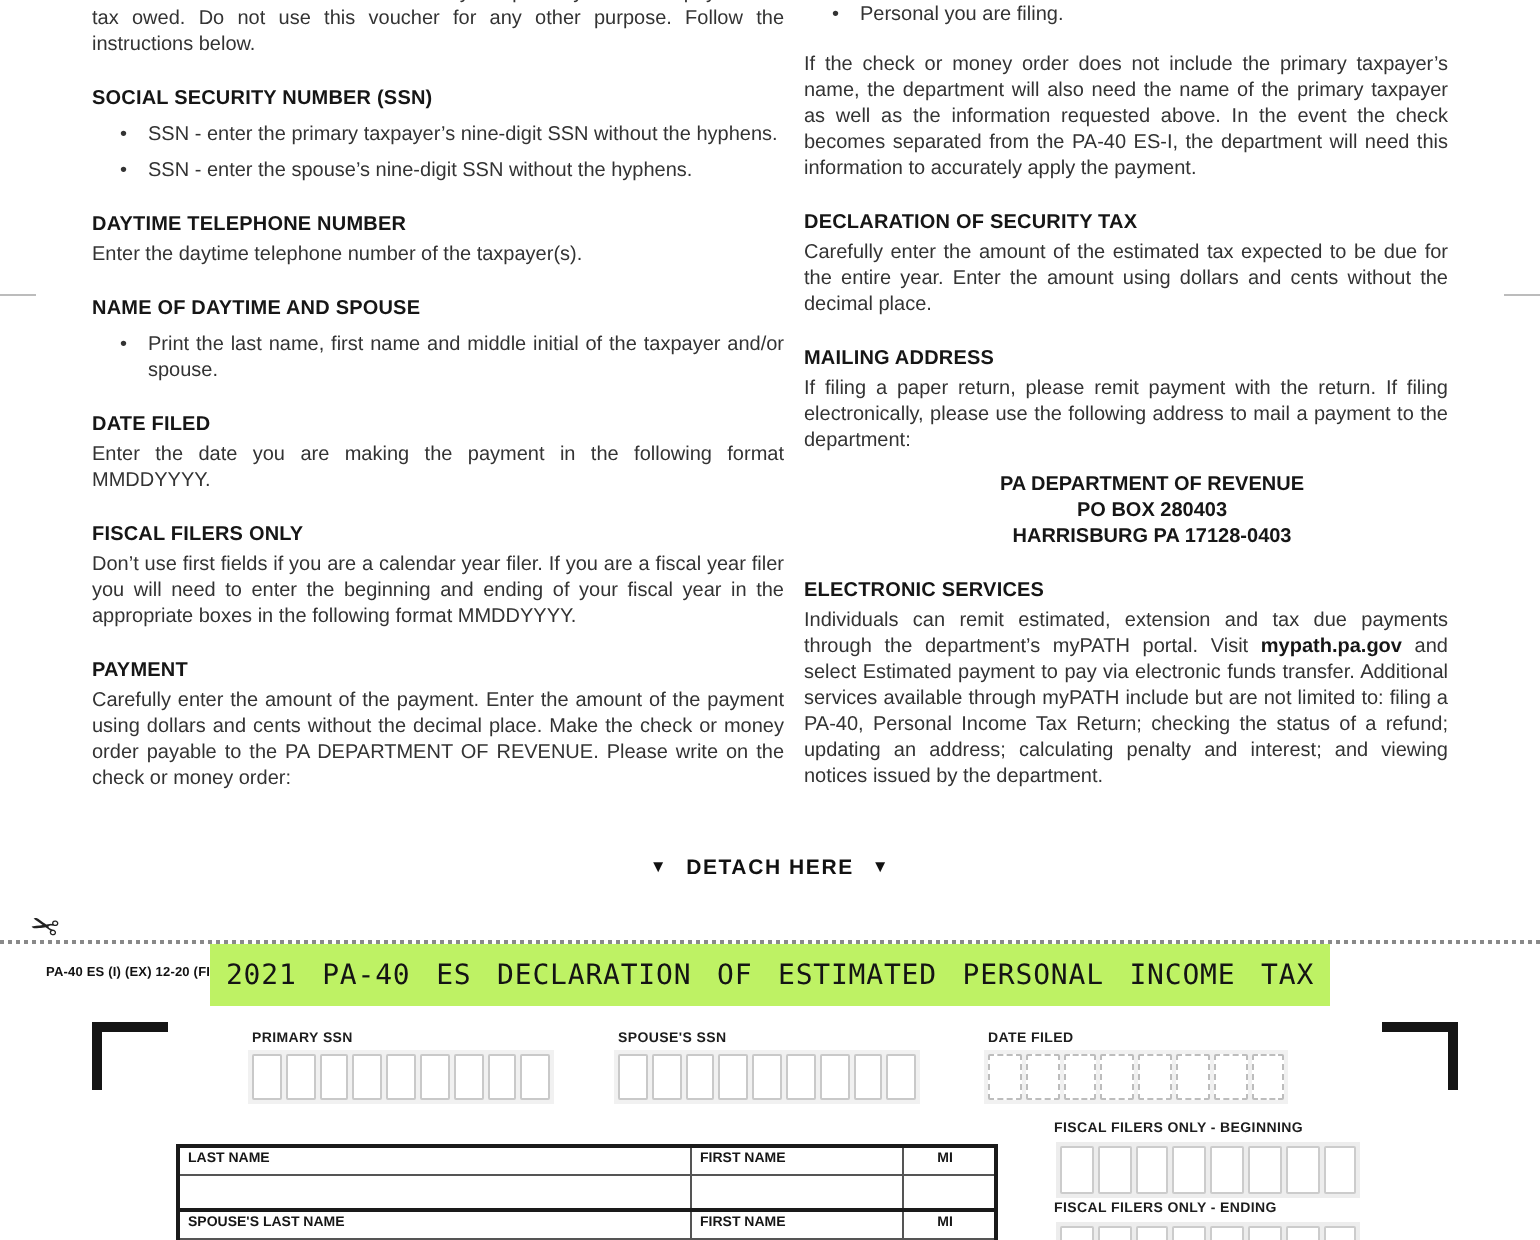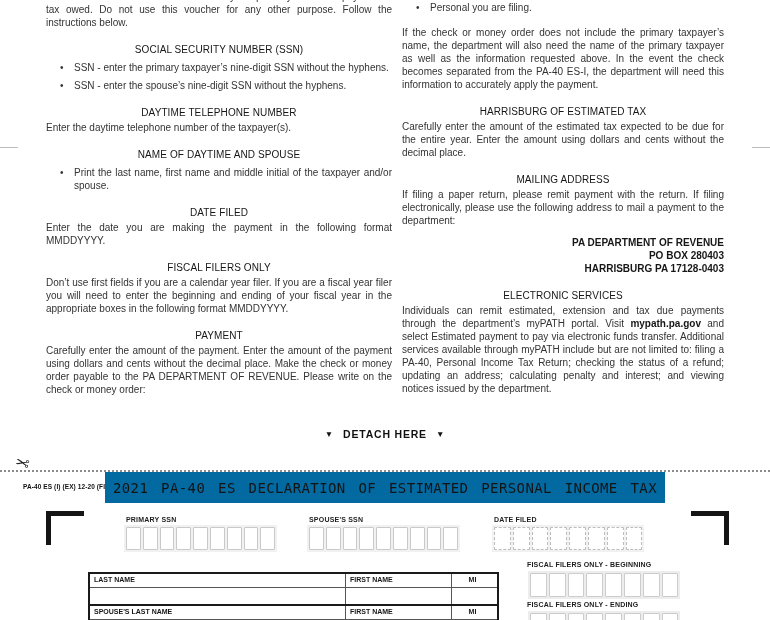--- a/index.html
+++ b/index.html
@@ -4,41 +4,41 @@
 <style>
   html,body { margin:0; padding:0; background:#fff; }
   .page {
     position:relative; width:770px; height:620px; overflow:hidden;
     background:#fff; font-family:"Liberation Sans", sans-serif; color:#333;
   }
   
   .col { position:absolute; font-size:10px; line-height:13px; text-align:justify; }
   .col-left  { left:46px;  top:-10px; width:346px; }
   .col-right { left:402px; top:1px;   width:322px; }
-  .h { font-weight:normal; color:#161616; margin:14px 0 2px 0; text-align:center; letter-spacing:0.1px; }
+  .h { font-weight:bold; color:#161616; margin:14px 0 2px 0; text-align:left; letter-spacing:0.1px; }
   .p { margin:0; }
   .li { display:flex; padding-left:14px; margin:5px 0; }
   .li .b { flex:0 0 14px; }
   .li .t { flex:1; text-align:justify; }
-  .addr { font-weight:bold; color:#161616; padding-left:26px; margin-top:9px; line-height:13px; text-align:right; }
+  .addr { font-weight:bold; color:#161616; padding-left:26px; margin-top:9px; line-height:13px; text-align:center; }
   .bold { font-weight:bold; color:#161616; }
   
   .fold { position:absolute; top:147px; width:18px; height:0; border-top:1px solid #bcbcbc; }
   .fold-l { left:0; } .fold-r { left:752px; }
   
   .detach { position:absolute; left:0; top:428px; width:770px; text-align:center;
             font-weight:bold; font-size:10.5px; letter-spacing:0.8px; color:#111; }
   .detach .tri { font-size:8.5px; margin:0 9px; vertical-align:1px; }
   .scissors { position:absolute; left:15px; top:453px; font-size:17px; color:#222;
               transform:scaleX(-1) rotate(-14deg); }
   .perf { position:absolute; left:0; top:470px; width:770px; height:0; border-top:2px dotted #8a8a8a; }
   
   .formid { position:absolute; left:23px; top:483px; font-size:6.5px; font-weight:bold;
             color:#111; letter-spacing:0.1px; white-space:nowrap; }
-  .titlebox { position:absolute; left:105px; top:472px; width:560px; height:31px; background:#0369a1;
+  .titlebox { position:absolute; left:105px; top:472px; width:560px; height:31px; background:#bef264;
               display:flex; align-items:center; justify-content:center;
               font-family:"DejaVu Sans Mono", monospace; font-size:14px; letter-spacing:0.4px;
               word-spacing:4px; color:#141414; white-space:nowrap; }
   .corner { position:absolute; width:33px; height:29px; }
   .corner-tl { left:46px;  top:511px; border-top:5px solid #151515; border-left:5px solid #151515; }
   .corner-tr { left:691px; top:511px; border-top:5px solid #151515; border-right:5px solid #151515; }
   
   .flabel { position:absolute; font-size:7px; font-weight:bold; color:#1d1d1d; letter-spacing:0.2px; white-space:nowrap; }
   .strip { position:absolute; background:#f1f1f1; padding:2px; display:flex; gap:2px; }
   .cbox { flex:0 0 auto; width:14.8px; height:23px; background:#fff; box-sizing:border-box;
@@ -93,21 +93,21 @@
     <div class="h">PAYMENT</div>
     <p class="p">Carefully enter the amount of the payment. Enter the amount of the payment using dollars and cents without the decimal place. Make the check or money order payable to the PA DEPARTMENT OF REVENUE. Please write on the check or money order:</p>
   </div>
 
   <div class="col col-right">
     <div class="li" style="margin-top:0">
       <span class="b">•</span>
       <span class="t">Personal you are filing.</span>
     </div>
     <p class="p" style="margin-top:12px">If the check or money order does not include the primary taxpayer’s name, the department will also need the name of the primary taxpayer as well as the information requested above. In the event the check becomes separated from the PA-40 ES-I, the department will need this information to accurately apply the payment.</p>
-    <div class="h">HARRISBURG OF ESTIMATED TAX</div>
+    <div class="h">DECLARATION OF SECURITY TAX</div>
     <p class="p">Carefully enter the amount of the estimated tax expected to be due for the entire year. Enter the amount using dollars and cents without the decimal place.</p>
     <div class="h">MAILING ADDRESS</div>
     <p class="p">If filing a paper return, please remit payment with the return. If filing electronically, please use the following address to mail a payment to the department:</p>
     <div class="addr">
       <div>PA DEPARTMENT OF REVENUE</div>
       <div>PO BOX 280403</div>
       <div>HARRISBURG PA  17128-0403</div>
     </div>
     <div class="h">ELECTRONIC SERVICES</div>
     <p class="p"><span>Individuals can remit estimated, extension and tax due payments through the department’s myPATH portal. Visit </span><span class="bold">mypath.pa.gov</span><span> and select Estimated payment to pay via electronic funds transfer. Additional services available through myPATH include but are not limited to: filing a PA-40, Personal Income Tax Return; checking the status of a refund; updating an address; calculating penalty and interest; and viewing notices issued by the department.</span></p>

